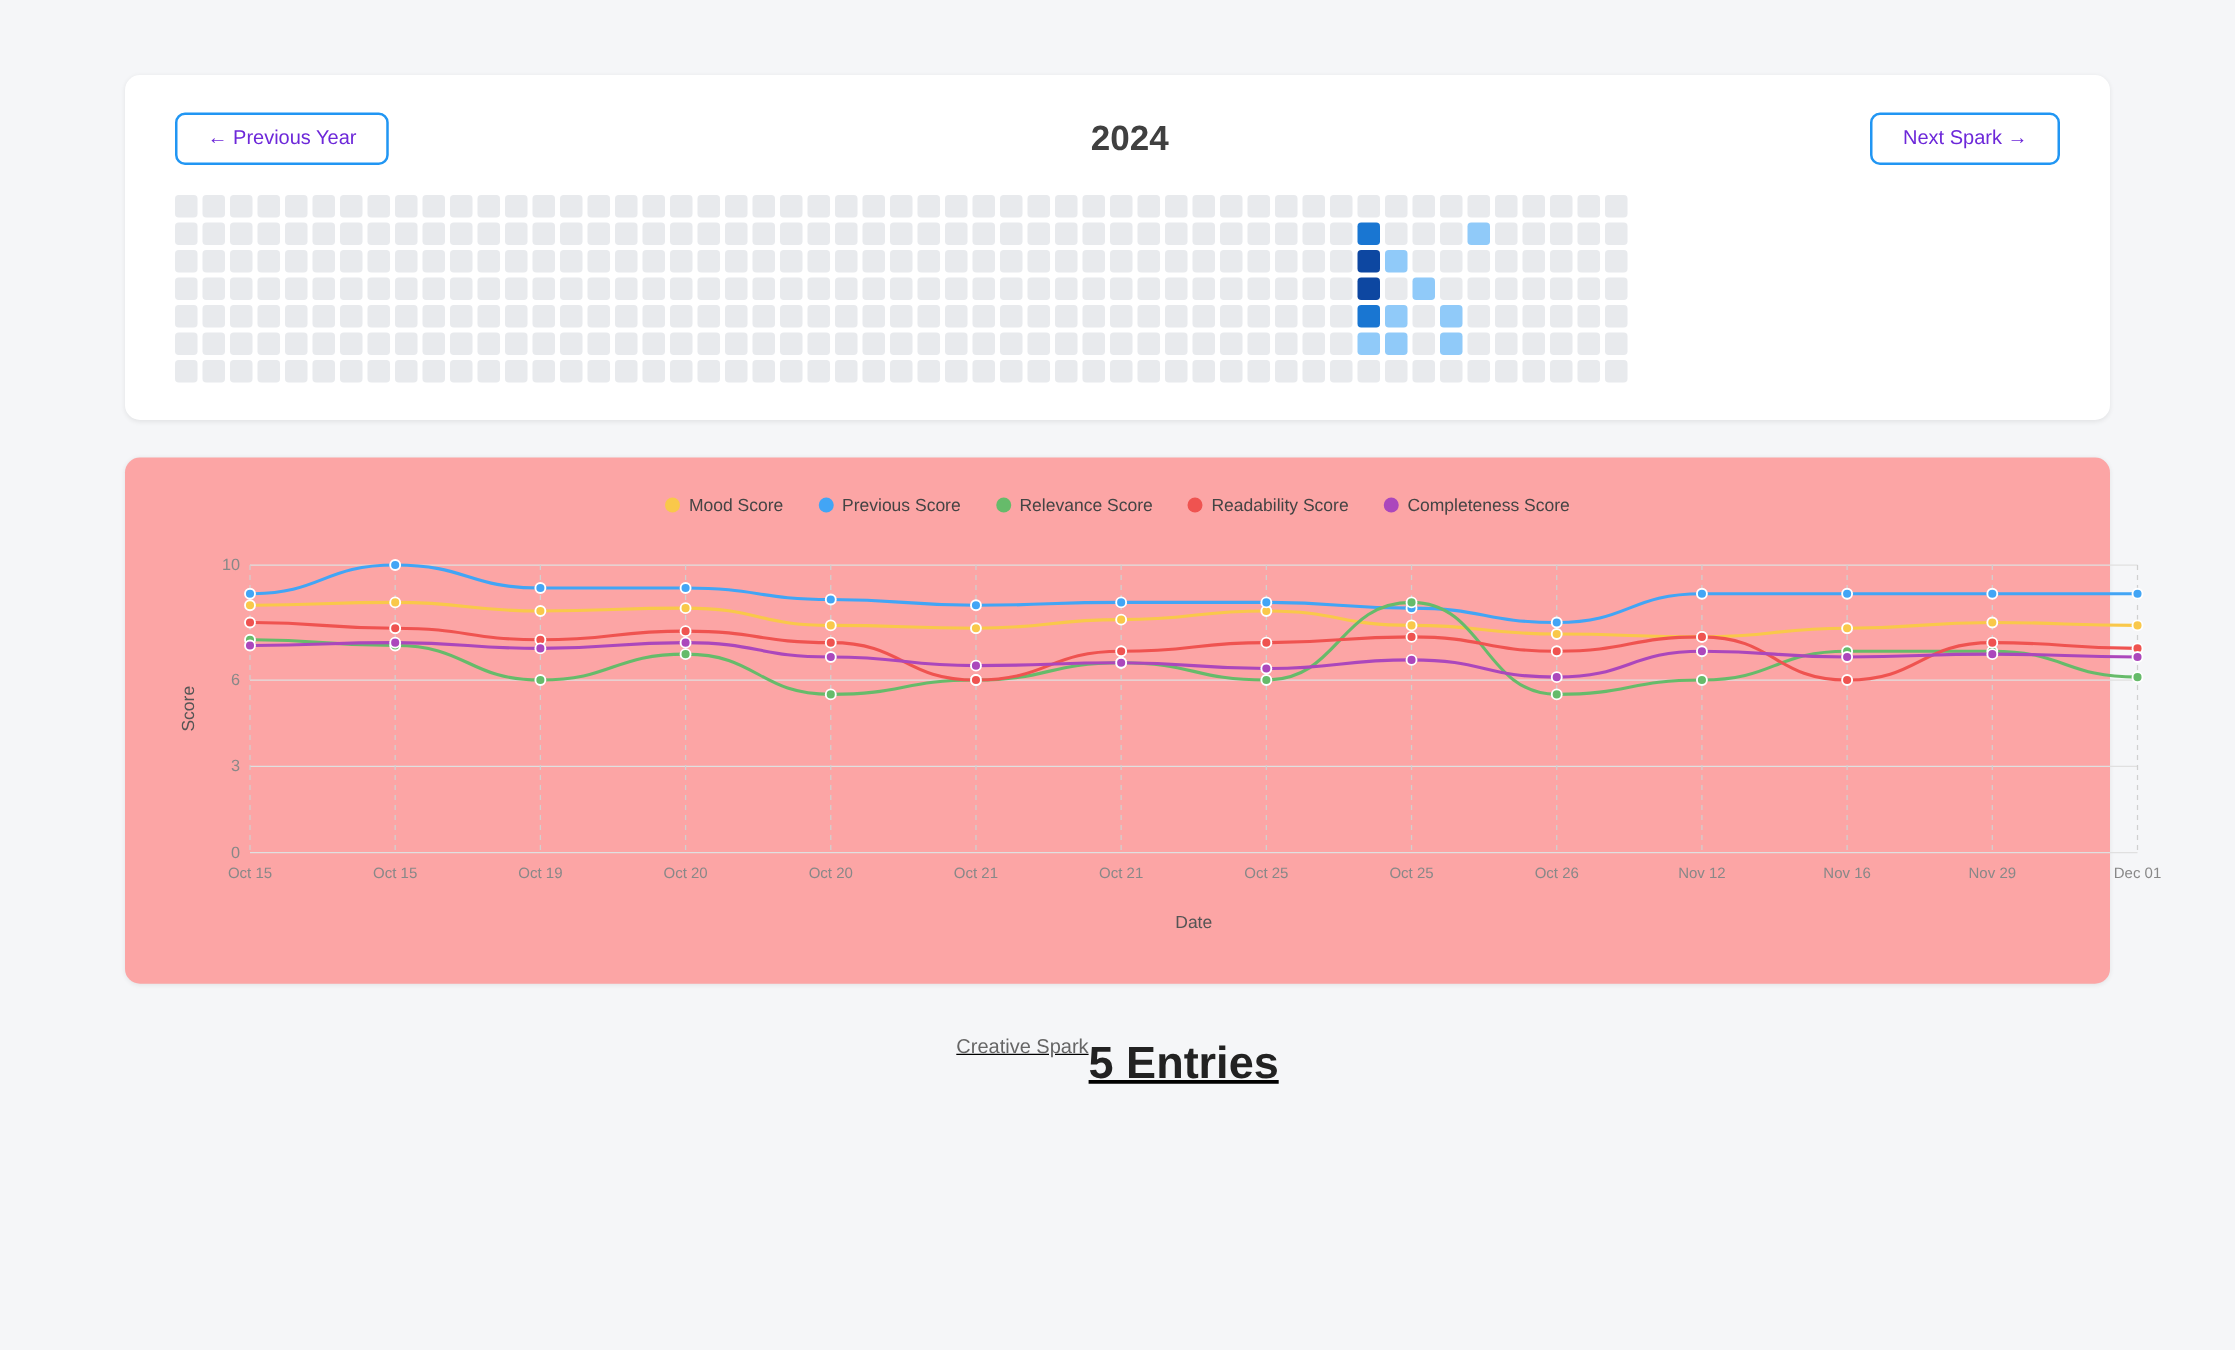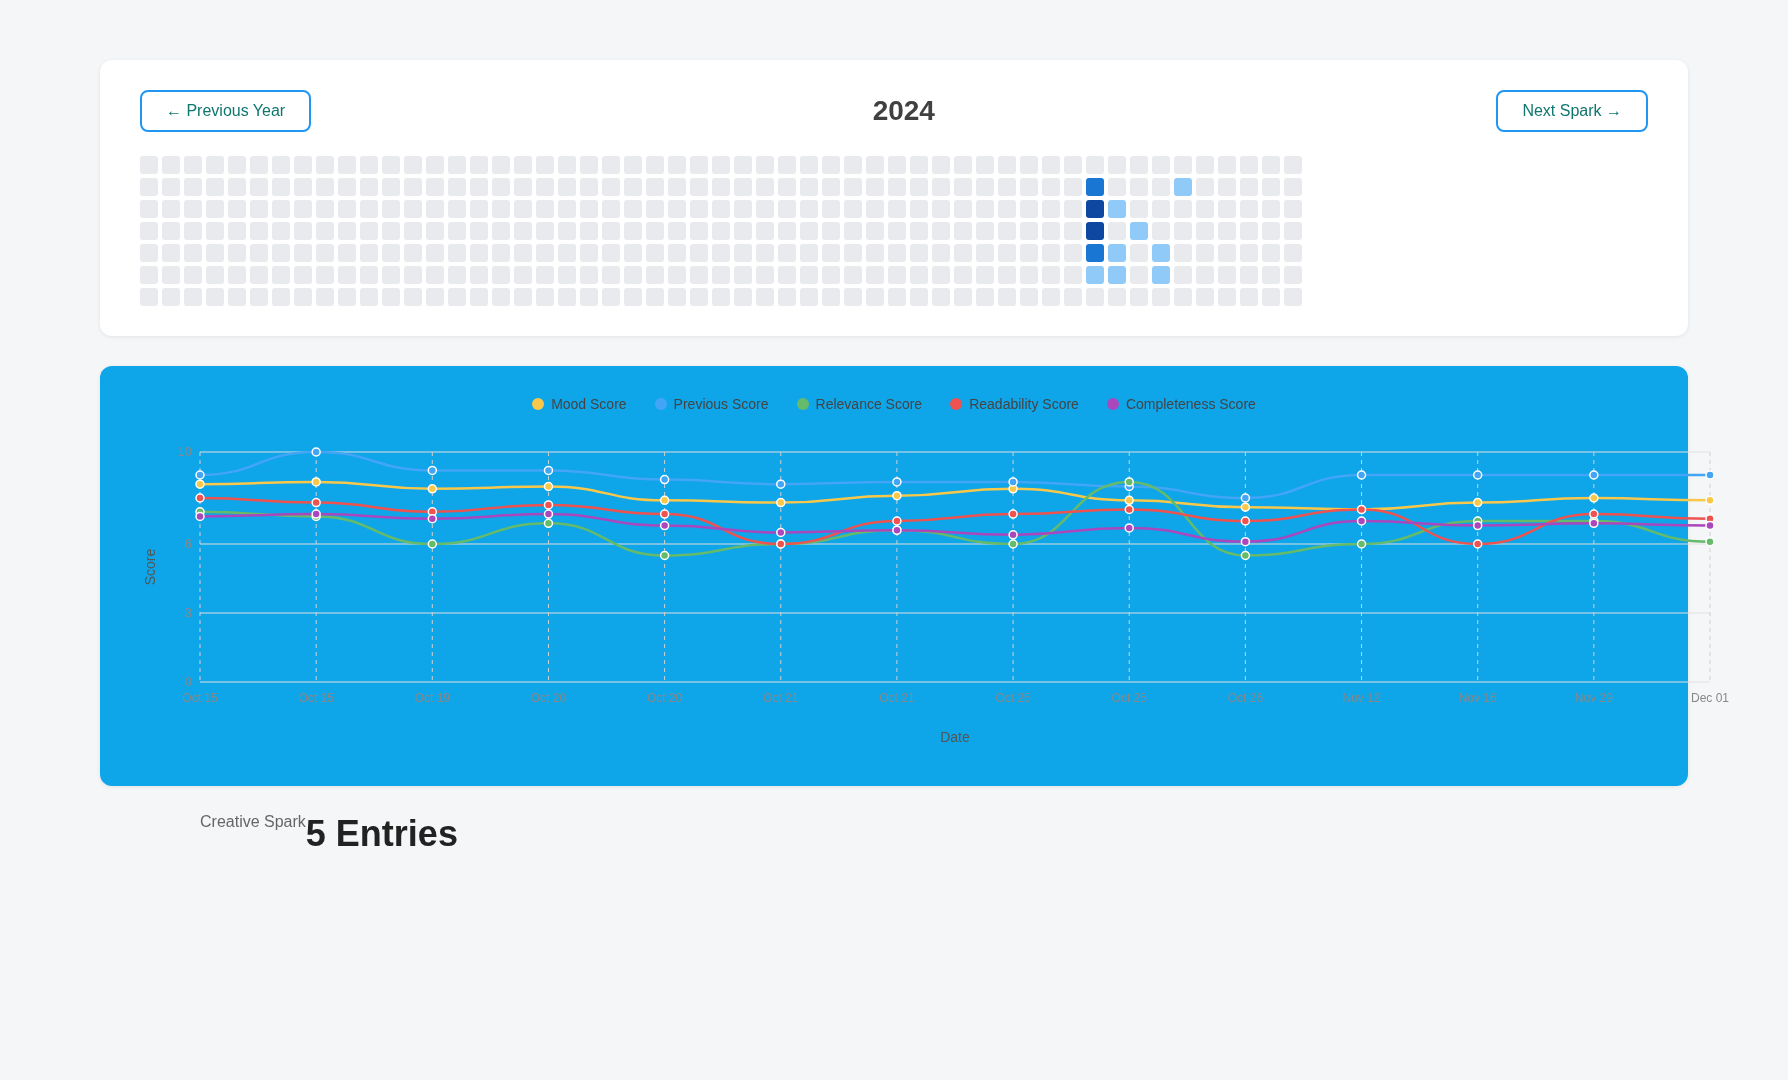--- a/index.html
+++ b/index.html
@@ -28,21 +28,21 @@
     .year-nav {
       display: flex;
       align-items: center;
       justify-content: space-between;
       margin-bottom: 24px;
     }
 
     .nav-btn {
       border: 2px solid #2196f3;
       background: #fff;
-      color: #0f766e;
+      color: #6d28d9;
       border-radius: 8px;
       padding: 10px 24px;
       font-size: 16px;
       font-weight: 500;
       cursor: pointer;
       display: flex;
       align-items: center;
       gap: 8px;
     }
 
@@ -71,25 +71,25 @@
       background: #e8eaed;
       flex-shrink: 0;
     }
 
     .heatmap-cell.active-light { background: #90caf9; }
     .heatmap-cell.active-medium { background: #1976d2; }
     .heatmap-cell.active-dark { background: #0d47a1; }
 
     
     .chart-card {
-      background: #0ea5e9;
+      background: #fca5a5;
       border-radius: 12px;
       padding: 30px 40px;
       box-shadow: 0 1px 4px rgba(0,0,0,0.08);
-      margin-bottom: 27px;
+      margin-bottom: 42px;
     }
 
     
     .legend {
       display: flex;
       justify-content: center;
       gap: 28px;
       margin-bottom: 20px;
       flex-wrap: wrap;
     }
@@ -115,23 +115,24 @@
       overflow: visible;
     }
 
     svg text {
       font-family: -apple-system, BlinkMacSystemFont, 'Segoe UI', sans-serif;
     }
 
     
     .bottom-stats {
       display: flex;
-      justify-content: flex-start;
+      justify-content: center;
       padding: 0 100px;
       margin-top: 10px;
+      text-decoration: underline;
     }
 
     .stat-item {
       text-align: center;
     }
 
     .stat-label {
       font-size: 16px;
       color: #666;
     }

